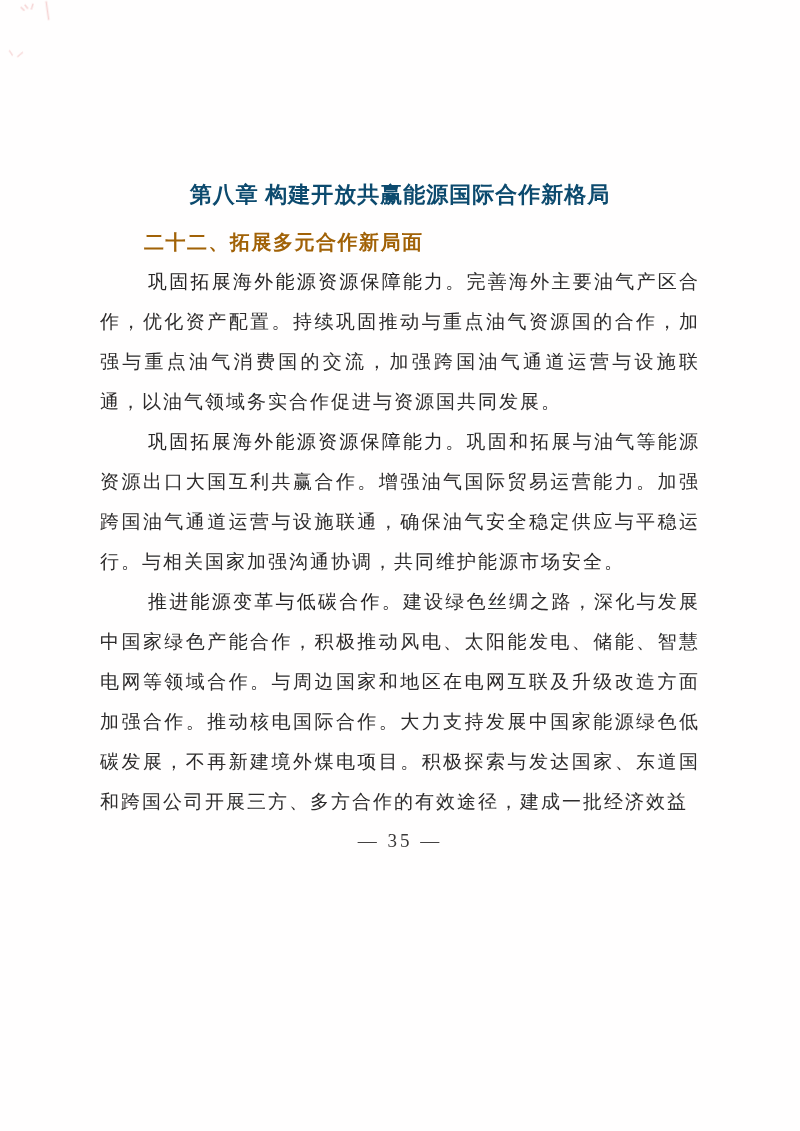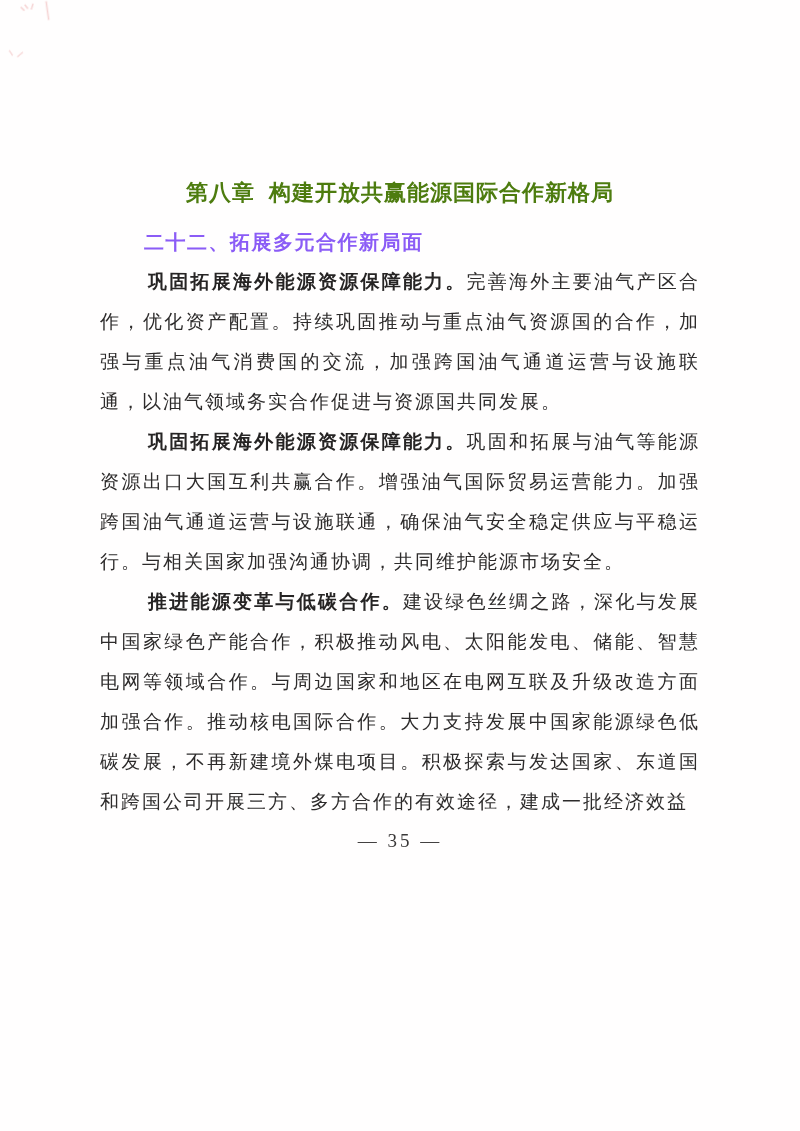--- a/index.html
+++ b/index.html
@@ -31,44 +31,44 @@
   .artifact.a1 { left: 18px; top: 2px; }
   .artifact.a2 { left: 8px; top: 48px; font-size: 15px; transform: rotate(12deg); }
 
   .chapter-title {
     margin: 0 0 14px 0;
     text-align: center;
     font-size: 22px;
     line-height: 26px;
     font-weight: bold;
     letter-spacing: 1px;
-    color: #4d7c0f;
-    font-family: Liberation Mono, monospace;
+    color: #0c4a6e;
+    font-family: Liberation Serif, serif;
   }
   .body-par {
     margin: 0;
     font-size: 19px;
     line-height: 40px;
     letter-spacing: 2px;
     text-align: justify;
     text-justify: inter-character;
     text-indent: 48px;
     color: #2d2b2b;
   }
   .body-par .lead {
-    font-weight: bold;
+    font-weight: normal;
     color: #262424;
   }
   .section-heading {
     margin: 0 0 0 44px;
     font-size: 20px;
     line-height: 40px;
     font-weight: bold;
     letter-spacing: 1.5px;
-    color: #8b5cf6;
+    color: #a16207;
     font-family: "Liberation Sans", "DejaVu Sans", sans-serif;
   }
   .page-number {
     margin-top: 8px;
     text-align: center;
     font-size: 19px;
     letter-spacing: 3px;
     color: #3a3838;
   }
 </style>

